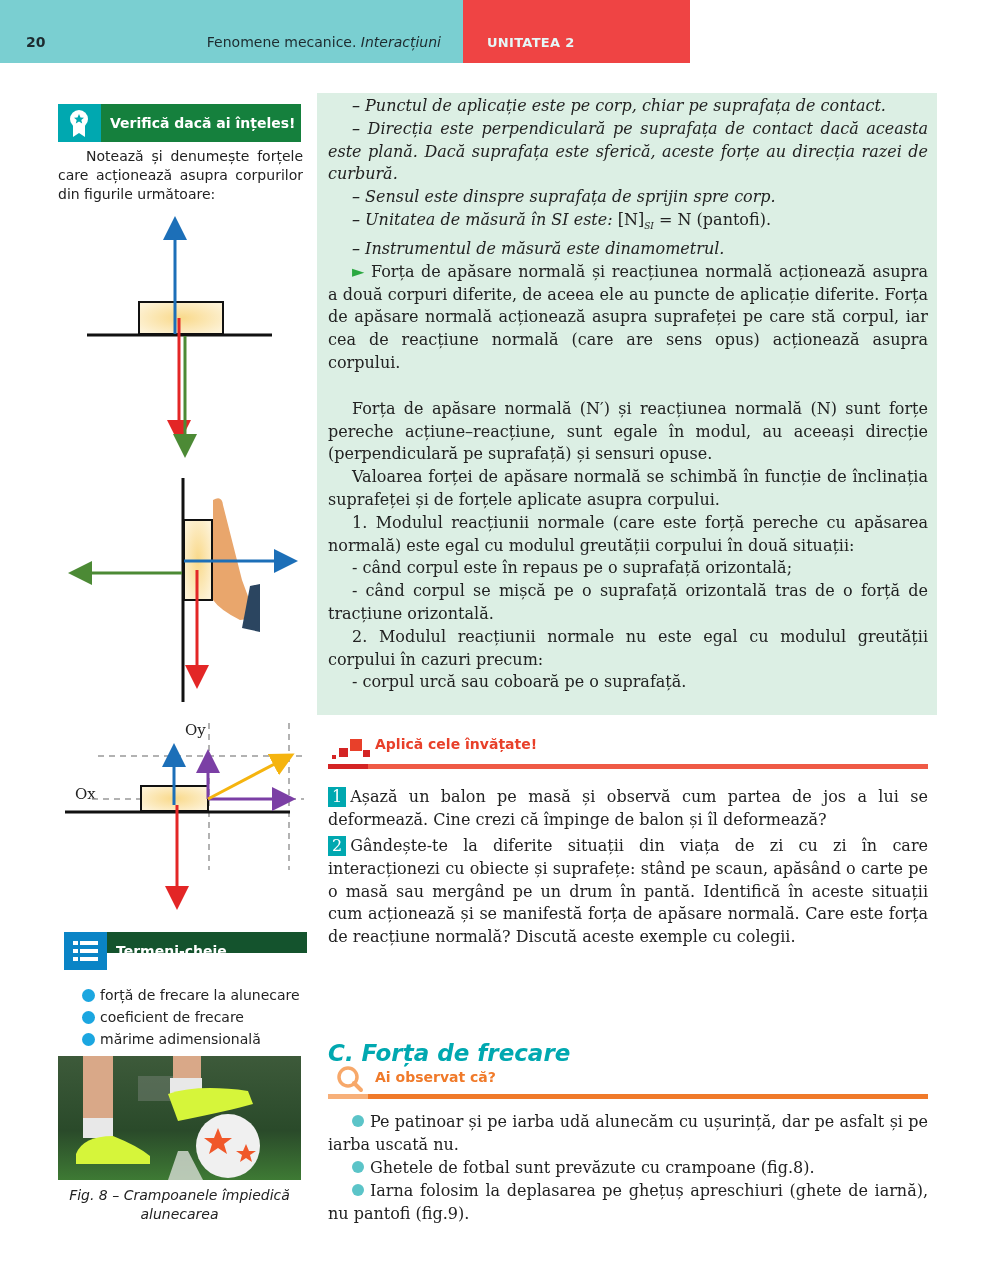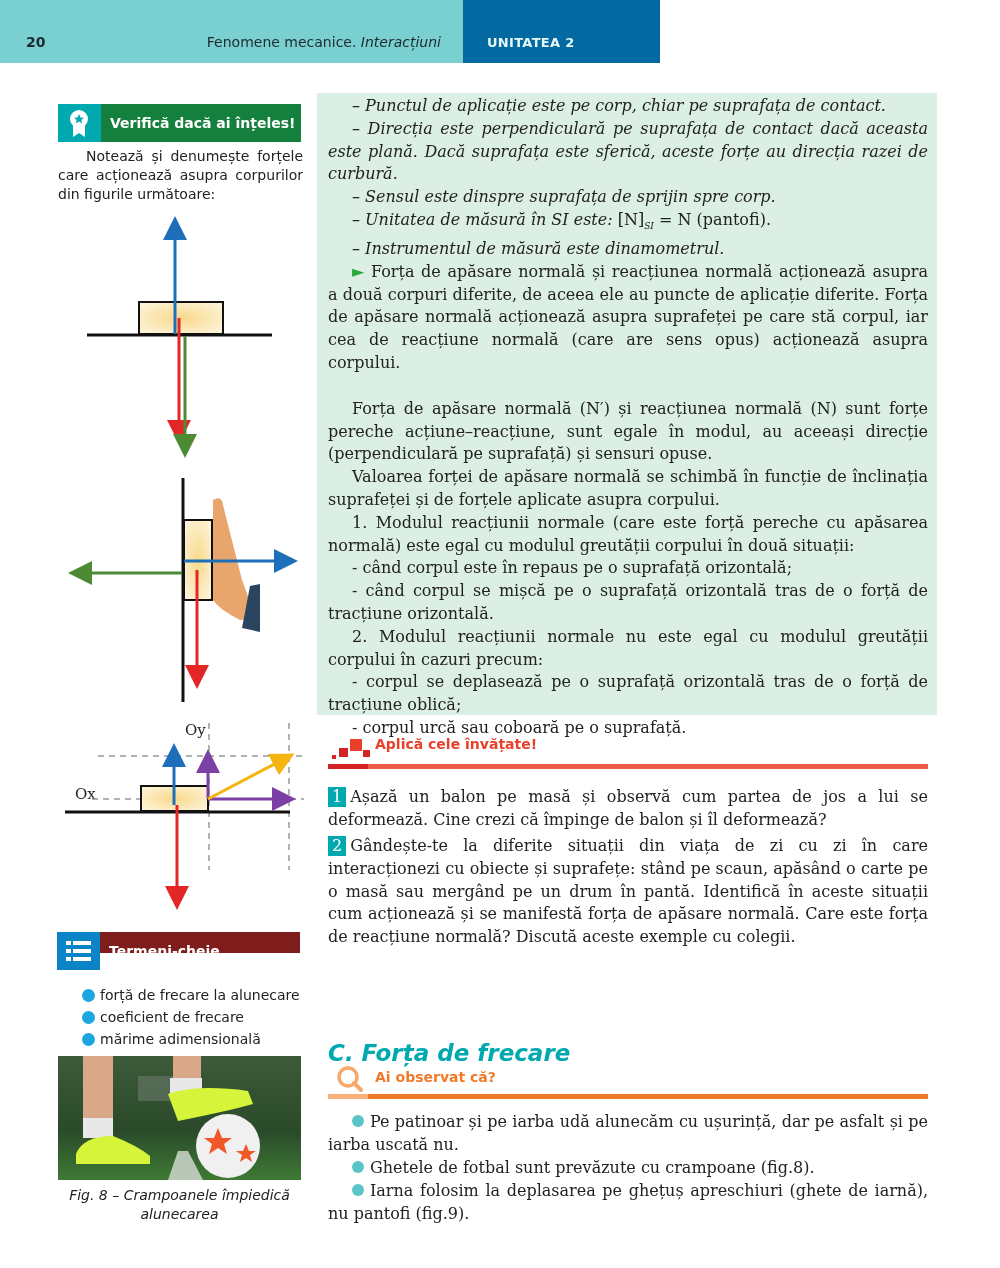--- a/index.html
+++ b/index.html
@@ -2,36 +2,36 @@
 <html><head>
 <meta charset="utf-8">
 <style>
   * { box-sizing: border-box; margin: 0; padding: 0; }
   html, body { width: 1000px; height: 1268px; background: #ffffff; overflow: hidden; }
   body { position: relative; font-family: "DejaVu Serif", serif; color: #222; }
 
   
   .hdr { position: absolute; left: 0; top: 0; width: 660px; height: 63px; }
   .hdr-left { position: absolute; left: 0; top: 0; width: 463px; height: 63px; background: #7acfd1; }
-  .hdr-right { position: absolute; left: 463px; top: 0; width: 197px; height: 63px; background: #0369a1; }
+  .hdr-right { position: absolute; left: 463px; top: 0; width: 227px; height: 63px; background: #ef4444; }
   .pg-num { position: absolute; left: 26px; top: 34px; font: bold 14px "DejaVu Sans", sans-serif; color: #1d2b2f; }
   .chap { position: absolute; right: 22px; top: 34px; font: 14px "DejaVu Sans", sans-serif; color: #1d2b2f; white-space: nowrap; }
   .chap i { }
   .unit { position: absolute; left: 24px; top: 35px; font: bold 13px "DejaVu Sans", sans-serif; color: #e6f7f7; letter-spacing: 0.3px; }
 
   
   .verifica { position: absolute; left: 58px; top: 104px; width: 243px; height: 38px; background: #15803d; }
   .verifica .ic { position: absolute; left: 0; top: 0; width: 43px; height: 38px; background: #00a8b0; }
   .verifica .lbl { position: absolute; left: 52px; top: 11px; font: bold 14px "DejaVu Sans", sans-serif; color: #fff; white-space: nowrap; }
   .ver-text { position: absolute; left: 58px; top: 147px; width: 245px; font: 14px "DejaVu Sans", sans-serif; line-height: 19px; color: #222; text-align: justify; }
   .ver-text .indent { display: inline-block; width: 28px; }
 
   .fig { position: absolute; }
 
-  .termeni { position: absolute; left: 57px; top: 932px; width: 243px; height: 21px; background: #7f1d1d; }
+  .termeni { position: absolute; left: 64px; top: 932px; width: 243px; height: 21px; background: #14532d; }
   .termeni .ic { position: absolute; left: 0; top: 0; width: 43px; height: 38px; background: #0a84c6; }
   .termeni .lbl { position: absolute; left: 52px; top: 11px; font: bold 14px "DejaVu Sans", sans-serif; color: #fff; }
   .terms { position: absolute; left: 82px; top: 984px; list-style: none; font: 14px "DejaVu Sans", sans-serif; color: #222; }
   .terms li { height: 22px; line-height: 22px; white-space: nowrap; position: relative; padding-left: 18px; }
   .terms li .dot { position: absolute; left: 0; top: 5px; width: 13px; height: 13px; border-radius: 50%; background: #1ba6e0; }
 
   .photo { position: absolute; left: 58px; top: 1056px; width: 243px; height: 124px; overflow: hidden; background: #2d4a2e; }
   .caption { position: absolute; left: 58px; top: 1186px; width: 243px; text-align: center; font: italic 14px "DejaVu Sans", sans-serif; line-height: 19px; color: #222; }
 
   
@@ -196,21 +196,20 @@
   <p><span class="it">– Unitatea de măsură în SI este: </span><span>[N]</span><sub class="it">SI</sub><span> =  N (pantofi).</span></p>
   <p class="it">– Instrumentul de măsură este dinamometrul.</p>
   <p><span class="tri">►</span><span> Forța de apăsare normală și reacțiunea normală acționează asupra a două corpuri diferite, de aceea ele au puncte de aplicație diferite. Forța de apăsare normală acționează asupra suprafeței pe care stă corpul, iar cea de reacțiune normală (care are sens opus) acționează asupra corpului.</span></p>
   <div class="gap"></div>
   <p>Forța de apăsare normală (N′) și reacțiunea normală (N) sunt forțe pereche acțiune–reacțiune, sunt egale în modul, au aceeași direcție (perpendiculară pe suprafață) și sensuri opuse.</p>
   <p>Valoarea forței de apăsare normală se schimbă în funcție de înclinația suprafeței și de forțele aplicate asupra corpului.</p>
   <p>1. Modulul reacțiunii normale (care este forță pereche cu apăsarea normală) este egal cu modulul greutății corpului în două situații:</p>
   <p>- când corpul este în repaus pe o suprafață orizontală;</p>
   <p>- când corpul se mișcă pe o suprafață orizontală tras de o forță de tracțiune orizontală.</p>
   <p>2. Modulul reacțiunii normale nu este egal cu modulul greutății corpului în cazuri precum:</p>
-  <p>- corpul se deplasează pe o suprafață orizontală tras de o forță de tracțiune oblică;</p>
   <p>- corpul urcă sau coboară pe o suprafață.</p>
 </div>
 
 <div class="aplica-h">
   <svg style="position:absolute;left:0;top:0" width="44" height="26" viewBox="0 0 44 26">
     <rect x="4" y="19" width="4" height="4" fill="#d42424"></rect>
     <rect x="11" y="12" width="9" height="9" fill="#d42424"></rect>
     <rect x="22" y="3" width="12" height="12" fill="#e8402a"></rect>
     <rect x="35" y="14" width="7" height="7" fill="#d42424"></rect>
   </svg>

